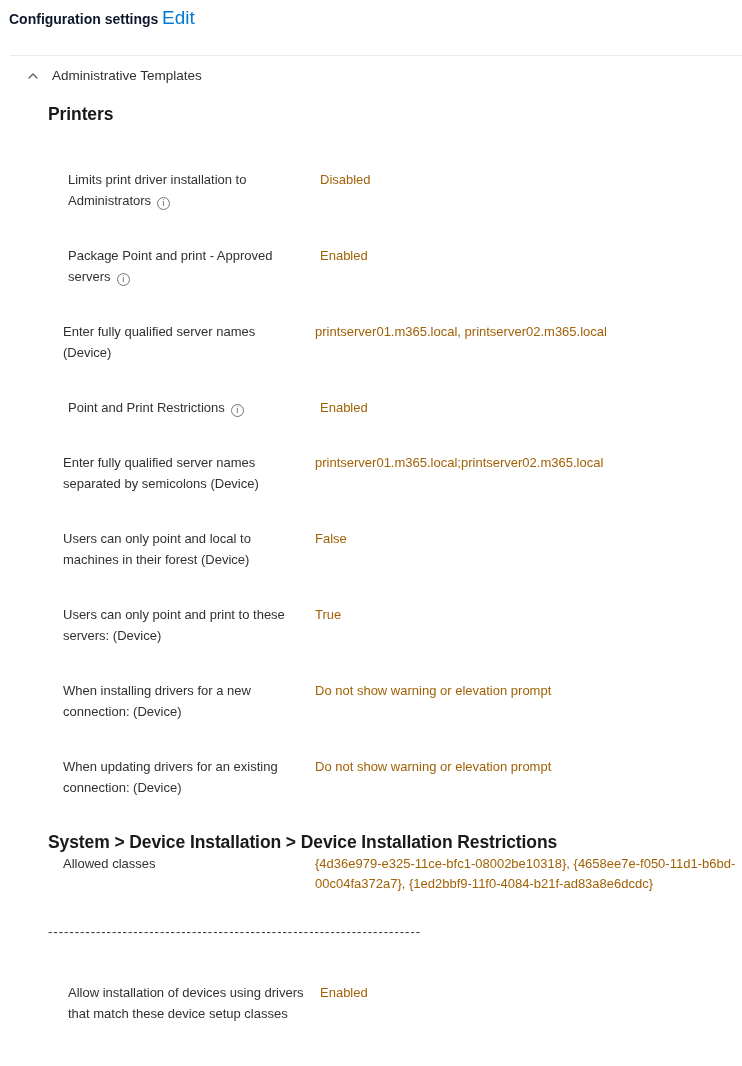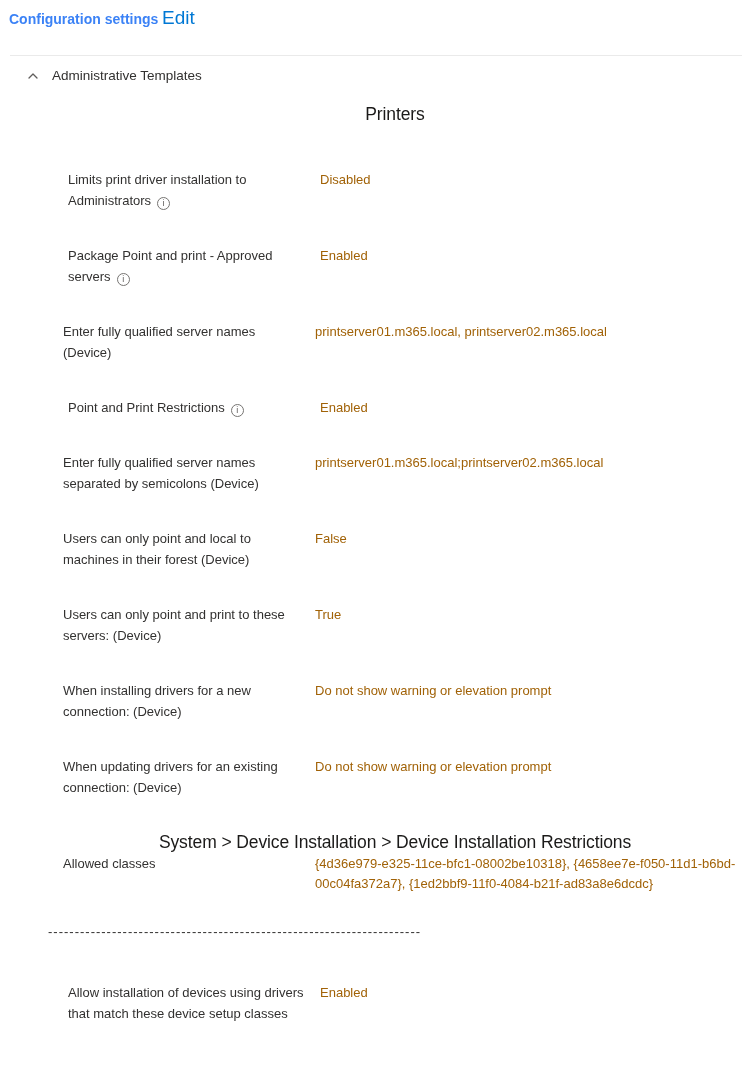--- a/index.html
+++ b/index.html
@@ -6,35 +6,34 @@
   html,body { background:#fff; }
   body {
     width:742px; height:1066px; overflow:hidden;
     font-family:"Liberation Sans","DejaVu Sans",sans-serif;
     font-size:13px; color:#323130;
   }
   .page { width:742px; height:1066px; position:relative; }
 
   
   .header { padding:7px 0 0 9px; }
-  .page-title { display:inline; font-size:14px; font-weight:700; color:#3b82f6; }
+  .page-title { display:inline; font-size:14px; font-weight:700; color:#0f172a; }
   .edit-link { display:inline; font-size:19px; color:#0078d4; margin-left:0; cursor:pointer; text-decoration:none;text-align:center; }
   .divider { border-top:1px solid #eaeaea; margin:26px 0 0 10px; }
 
   
   .accordion-header { display:flex; align-items:flex-end; margin:12px 0 0 26px; cursor:pointer; }
   .chevron { width:14px; height:14px; display:inline-flex; align-items:center; justify-content:center; }
   .chevron svg { display:block; }
   .accordion-label { margin-left:12px; font-size:13.5px; color:#323130; }
 
   
   .section-heading {
-    margin-left:48px; font-size:17.5px; font-weight:400; color:#1b1a19;
+    margin-left:48px; font-size:17.5px; font-weight:700; color:#1b1a19;
     letter-spacing:-0.1px;
-    text-align:center;
   }
   .heading-printers { margin-top:21px; margin-bottom:44px; }
   .heading-system { margin-top:30px; }
 
   
   .row { display:flex; align-items:flex-start; padding-left:68px; margin-bottom:34px; }
   .row.indent { padding-left:63px; }
   .row .label { width:252px; flex-shrink:0; padding-right:14px; line-height:21px; color:#323130; }
   .row .value { flex:1; max-width:424px; line-height:20px; color:#a16207; padding-top:1px; }
 

